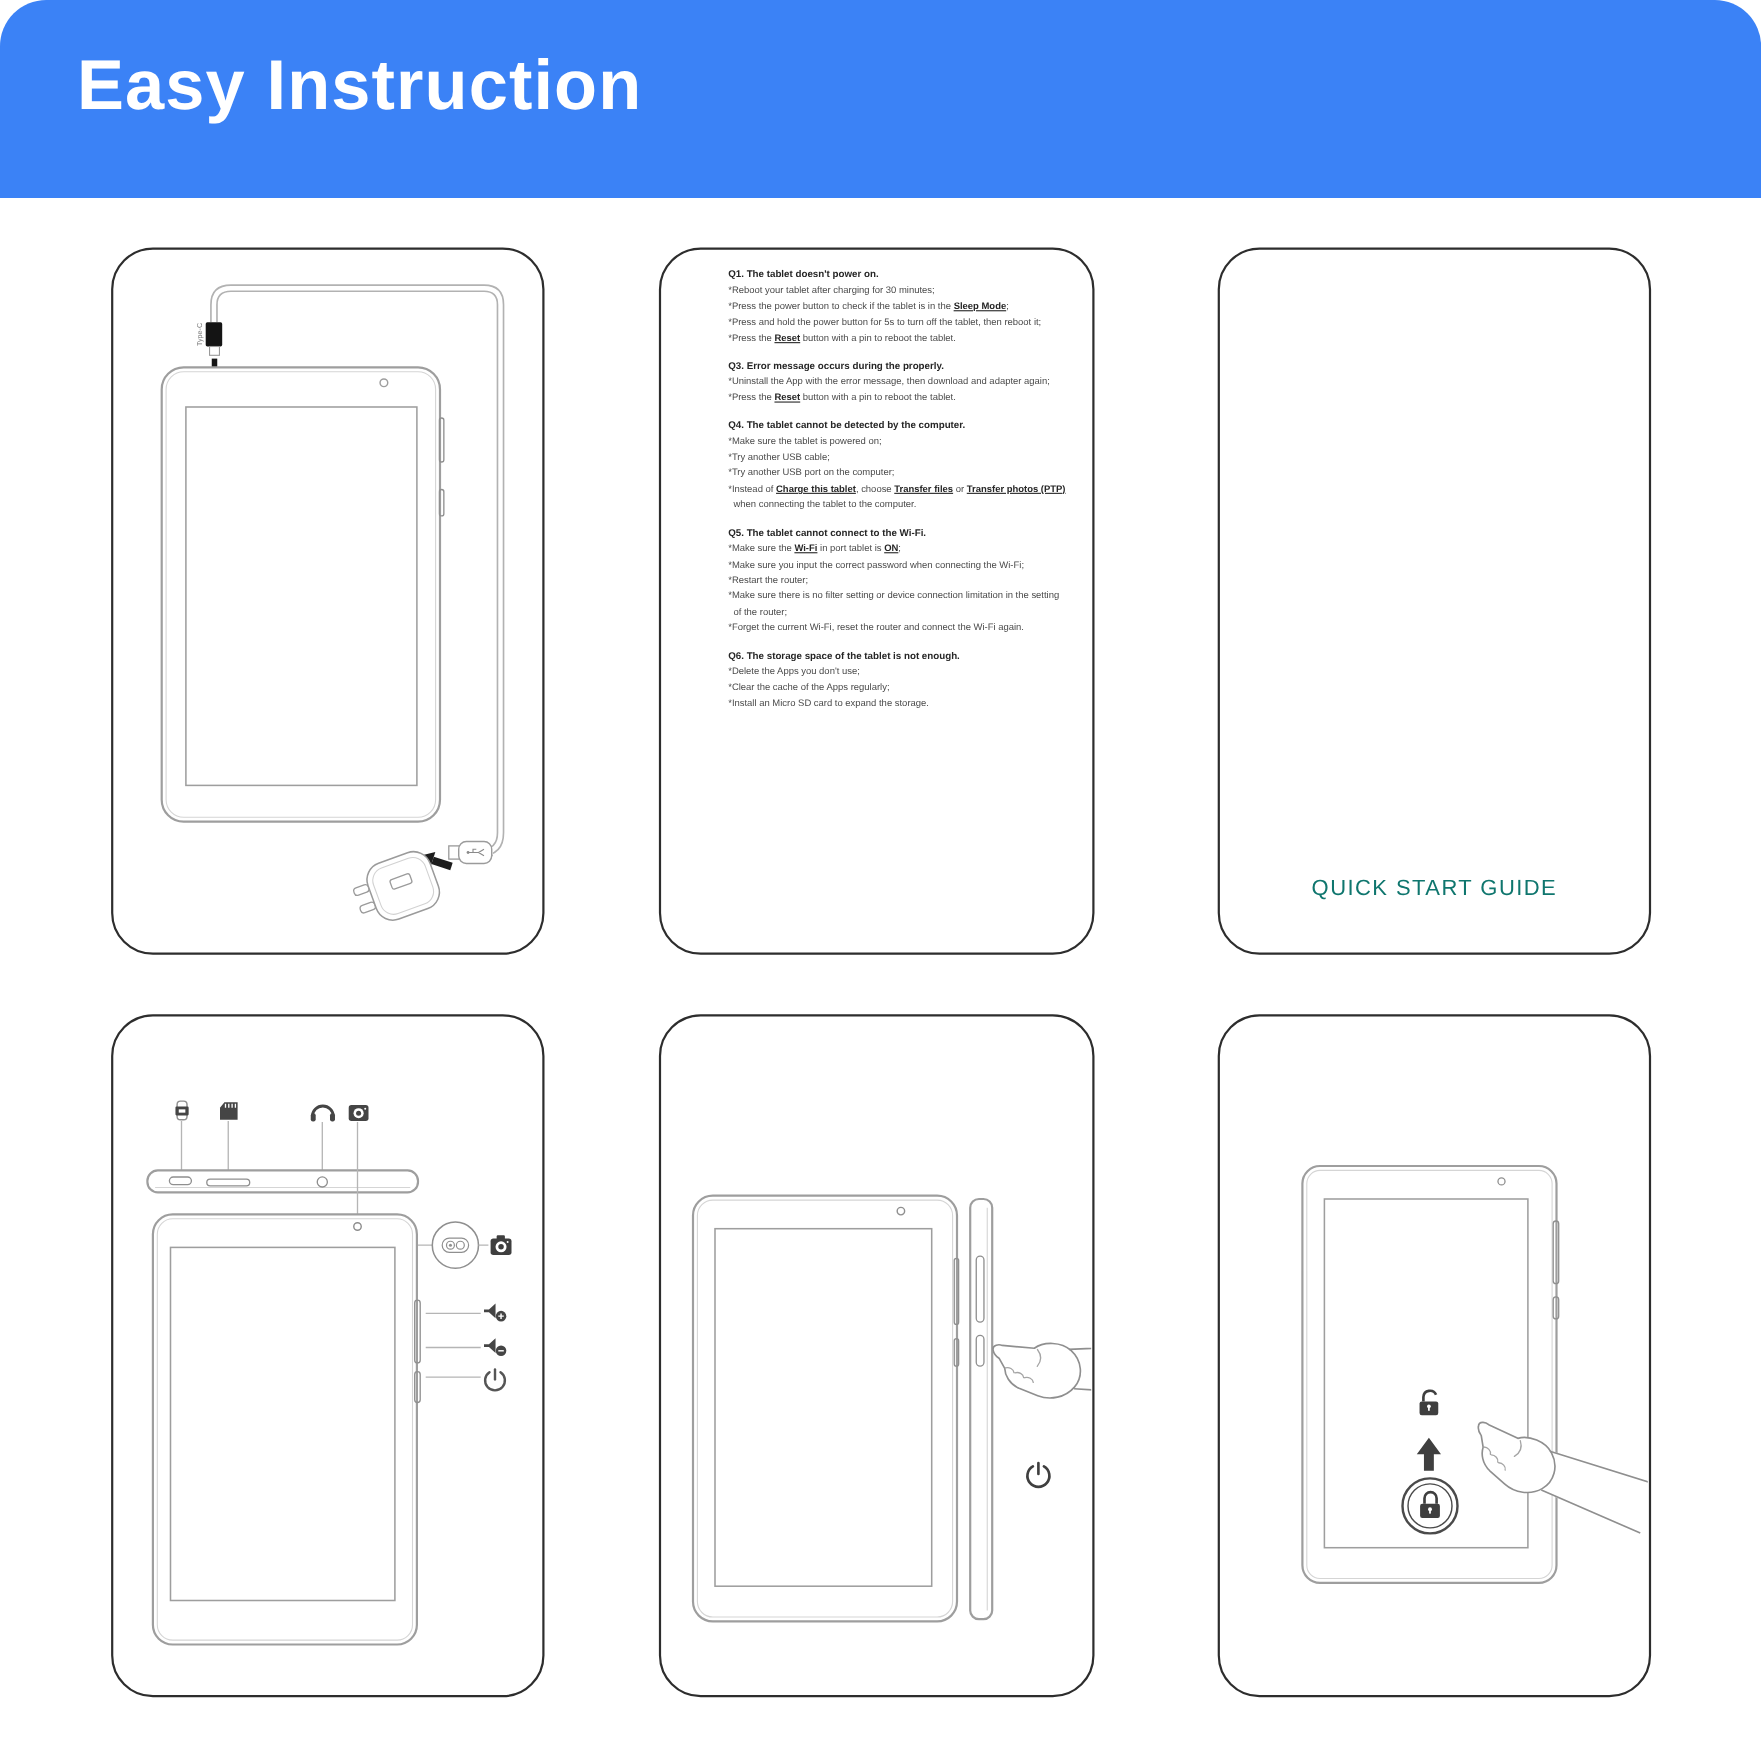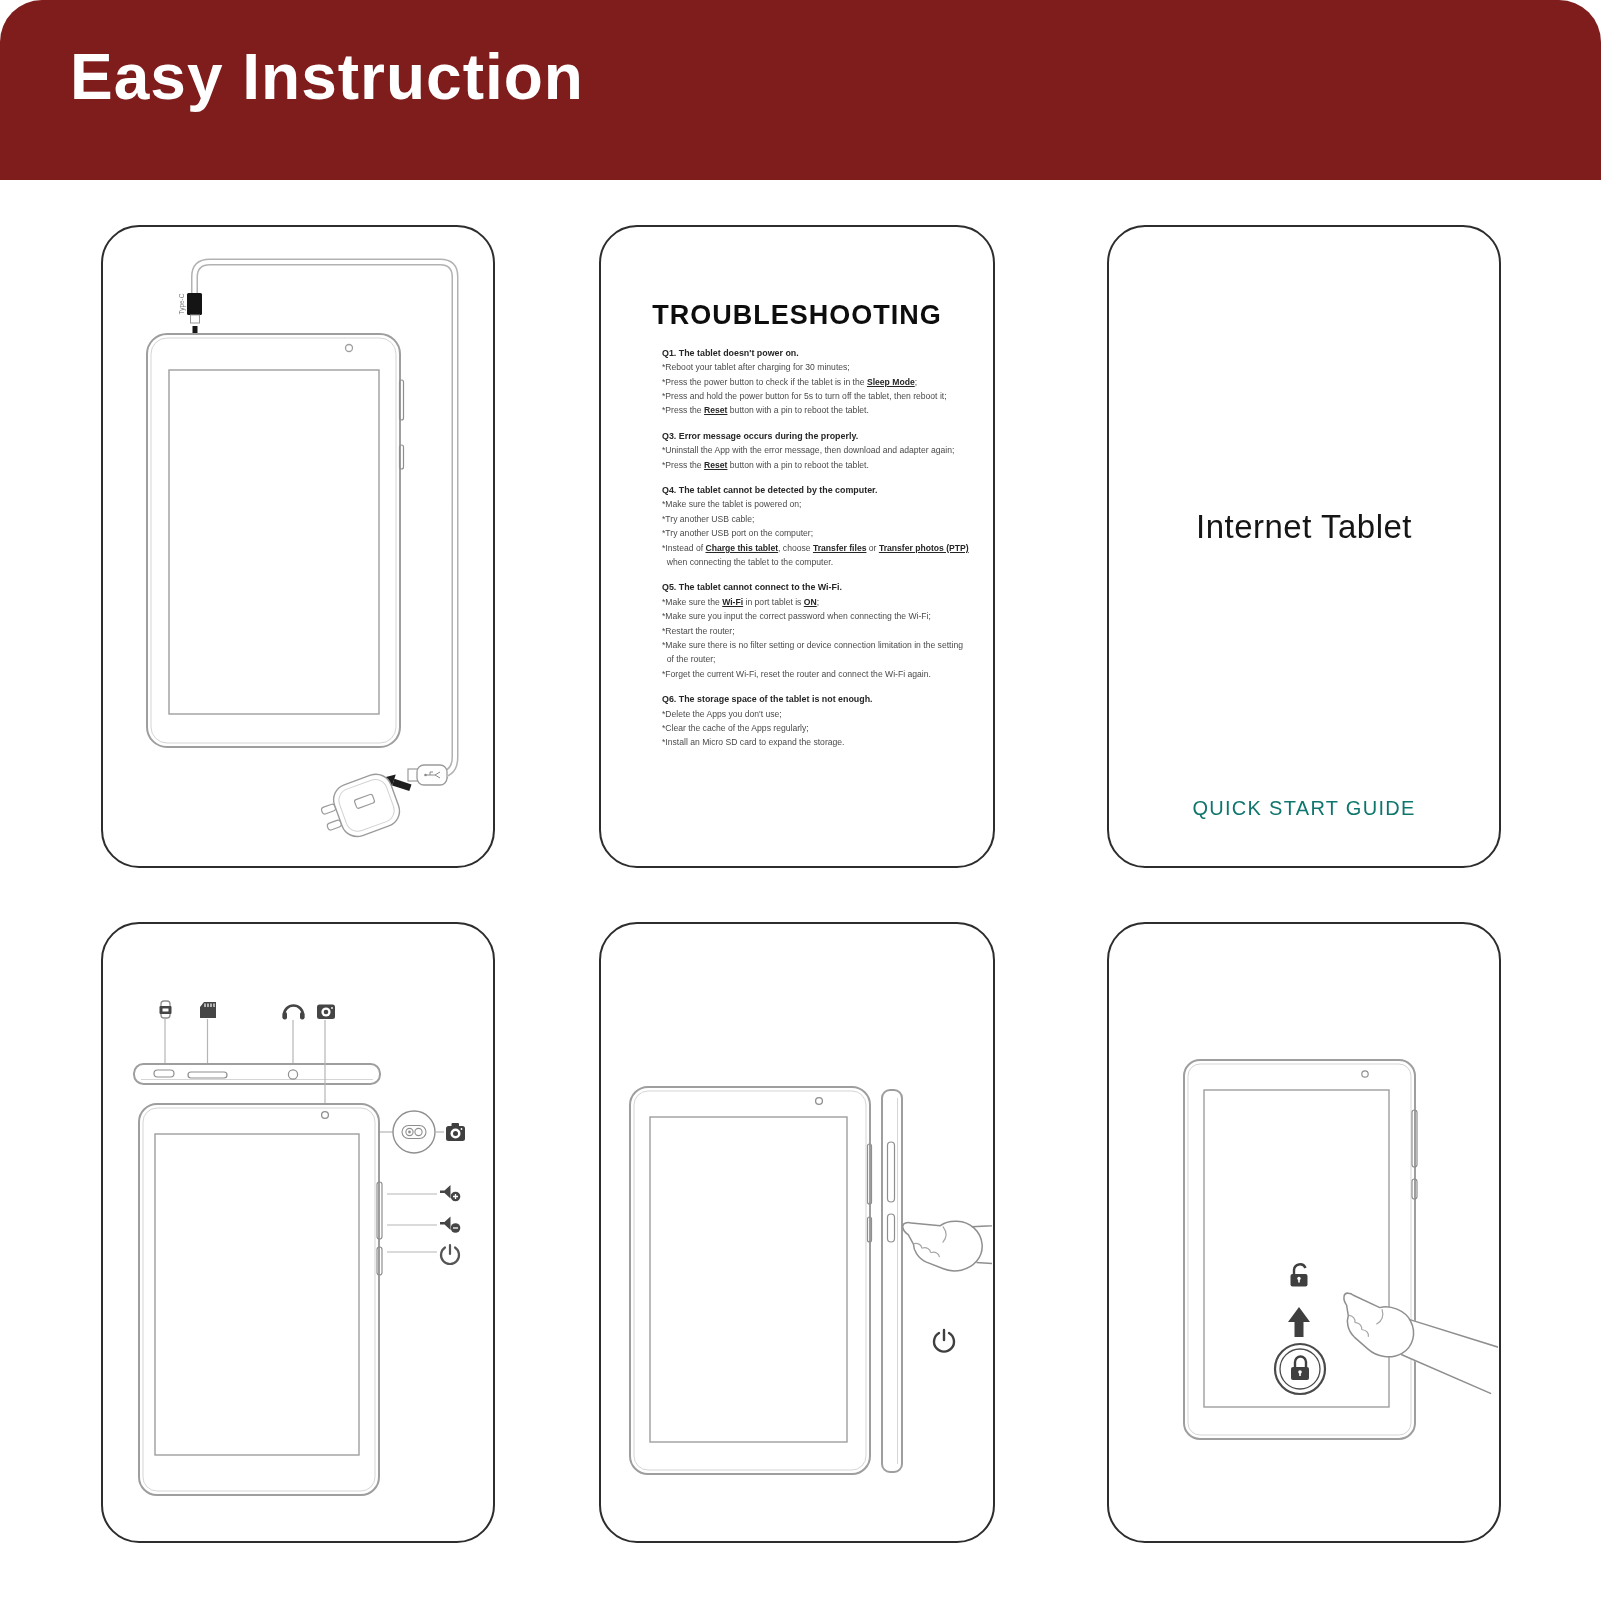--- a/index.html
+++ b/index.html
@@ -1,21 +1,21 @@
 <!DOCTYPE html>
 <html><head>
 <meta charset="utf-8">
 <style>
   html,body{margin:0;padding:0;background:#fff;}
   .page{position:relative;width:1601px;height:1601px;background:#ffffff;
         font-family:"Liberation Sans", sans-serif;overflow:hidden;}
 
   
   .banner{position:absolute;left:0;top:0;width:1601px;height:180px;
-          background:#7f1d1d;border-radius:42px 42px 0 0;}
+          background:#3b82f6;border-radius:42px 42px 0 0;}
   .banner h1{position:absolute;left:70px;top:40px;margin:0;color:#fff;
              font-size:64px;font-weight:700;letter-spacing:1px;}
 
   
   .panel{position:absolute;background:#fff;border:2.5px solid #2d2d2d;
          border-radius:38px;overflow:hidden;box-sizing:border-box;}
   #p1{left:101px;top:225px;width:394px;height:643px;}
   #p2{left:599px;top:225px;width:396px;height:643px;}
   #p3{left:1107px;top:225px;width:394px;height:643px;}
   #p4{left:101px;top:922px;width:394px;height:621px;}
@@ -99,21 +99,20 @@
         <rect x="220" y="566" width="14" height="7" rx="3" fill="#fff" stroke="#9b9b9b" stroke-width="1.2"></rect>
         <rect x="220" y="583" width="14" height="7" rx="3" fill="#fff" stroke="#9b9b9b" stroke-width="1.2"></rect>
         <rect x="234" y="552" width="60" height="54" rx="16" fill="#fff" stroke="#9b9b9b" stroke-width="1.4"></rect>
         <rect x="239" y="557" width="50" height="44" rx="12" fill="none" stroke="#d2d2d2" stroke-width="1"></rect>
         <rect x="254" y="570" width="19" height="9" rx="2" fill="none" stroke="#9b9b9b" stroke-width="1.2"></rect>
       </g>
     </svg>
   </section>
 
   <section class="panel" id="p2">
-    <h2 class="ts-title">TROUBLESHOOTING</h2>
     <div class="ts-body">
         <div class="ts-item">
           <div class="ts-q">Q1. The tablet doesn't power on.</div>
           <div class="ts-a"><span>*Reboot your tablet after charging for 30 minutes;</span></div>
           <div class="ts-a"><span>*Press the power button to check if the tablet is in the </span><b>Sleep Mode</b><span>;</span></div>
           <div class="ts-a"><span>*Press and hold the power button for 5s to turn off the tablet, then reboot it;</span></div>
           <div class="ts-a"><span>*Press the </span><b>Reset</b><span> button with a pin to reboot the tablet.</span></div>
         </div>
         <div class="ts-item">
           <div class="ts-q">Q3. Error message occurs during the properly.</div>
@@ -140,21 +139,20 @@
         <div class="ts-item">
           <div class="ts-q">Q6. The storage space of the tablet is not enough.</div>
           <div class="ts-a"><span>*Delete the Apps you don't use;</span></div>
           <div class="ts-a"><span>*Clear the cache of the Apps regularly;</span></div>
           <div class="ts-a"><span>*Install an Micro SD card to expand the storage.</span></div>
         </div>
       </div>
   </section>
 
   <section class="panel" id="p3">
-    <div class="cover-title">Internet Tablet</div>
     <div class="cover-sub">QUICK START GUIDE</div>
   </section>
 
   <section class="panel" id="p4">
     <svg width="389" height="616" viewBox="0 0 389 616">
 
       <g>
         <rect x="58" y="77" width="9" height="17" rx="3" fill="none" stroke="#8f8f8f" stroke-width="1.3"></rect>
         <rect x="56.5" y="82" width="12" height="8" rx="1" fill="#454545"></rect>
         <rect x="59.5" y="84.5" width="6" height="3" fill="#fff"></rect>

